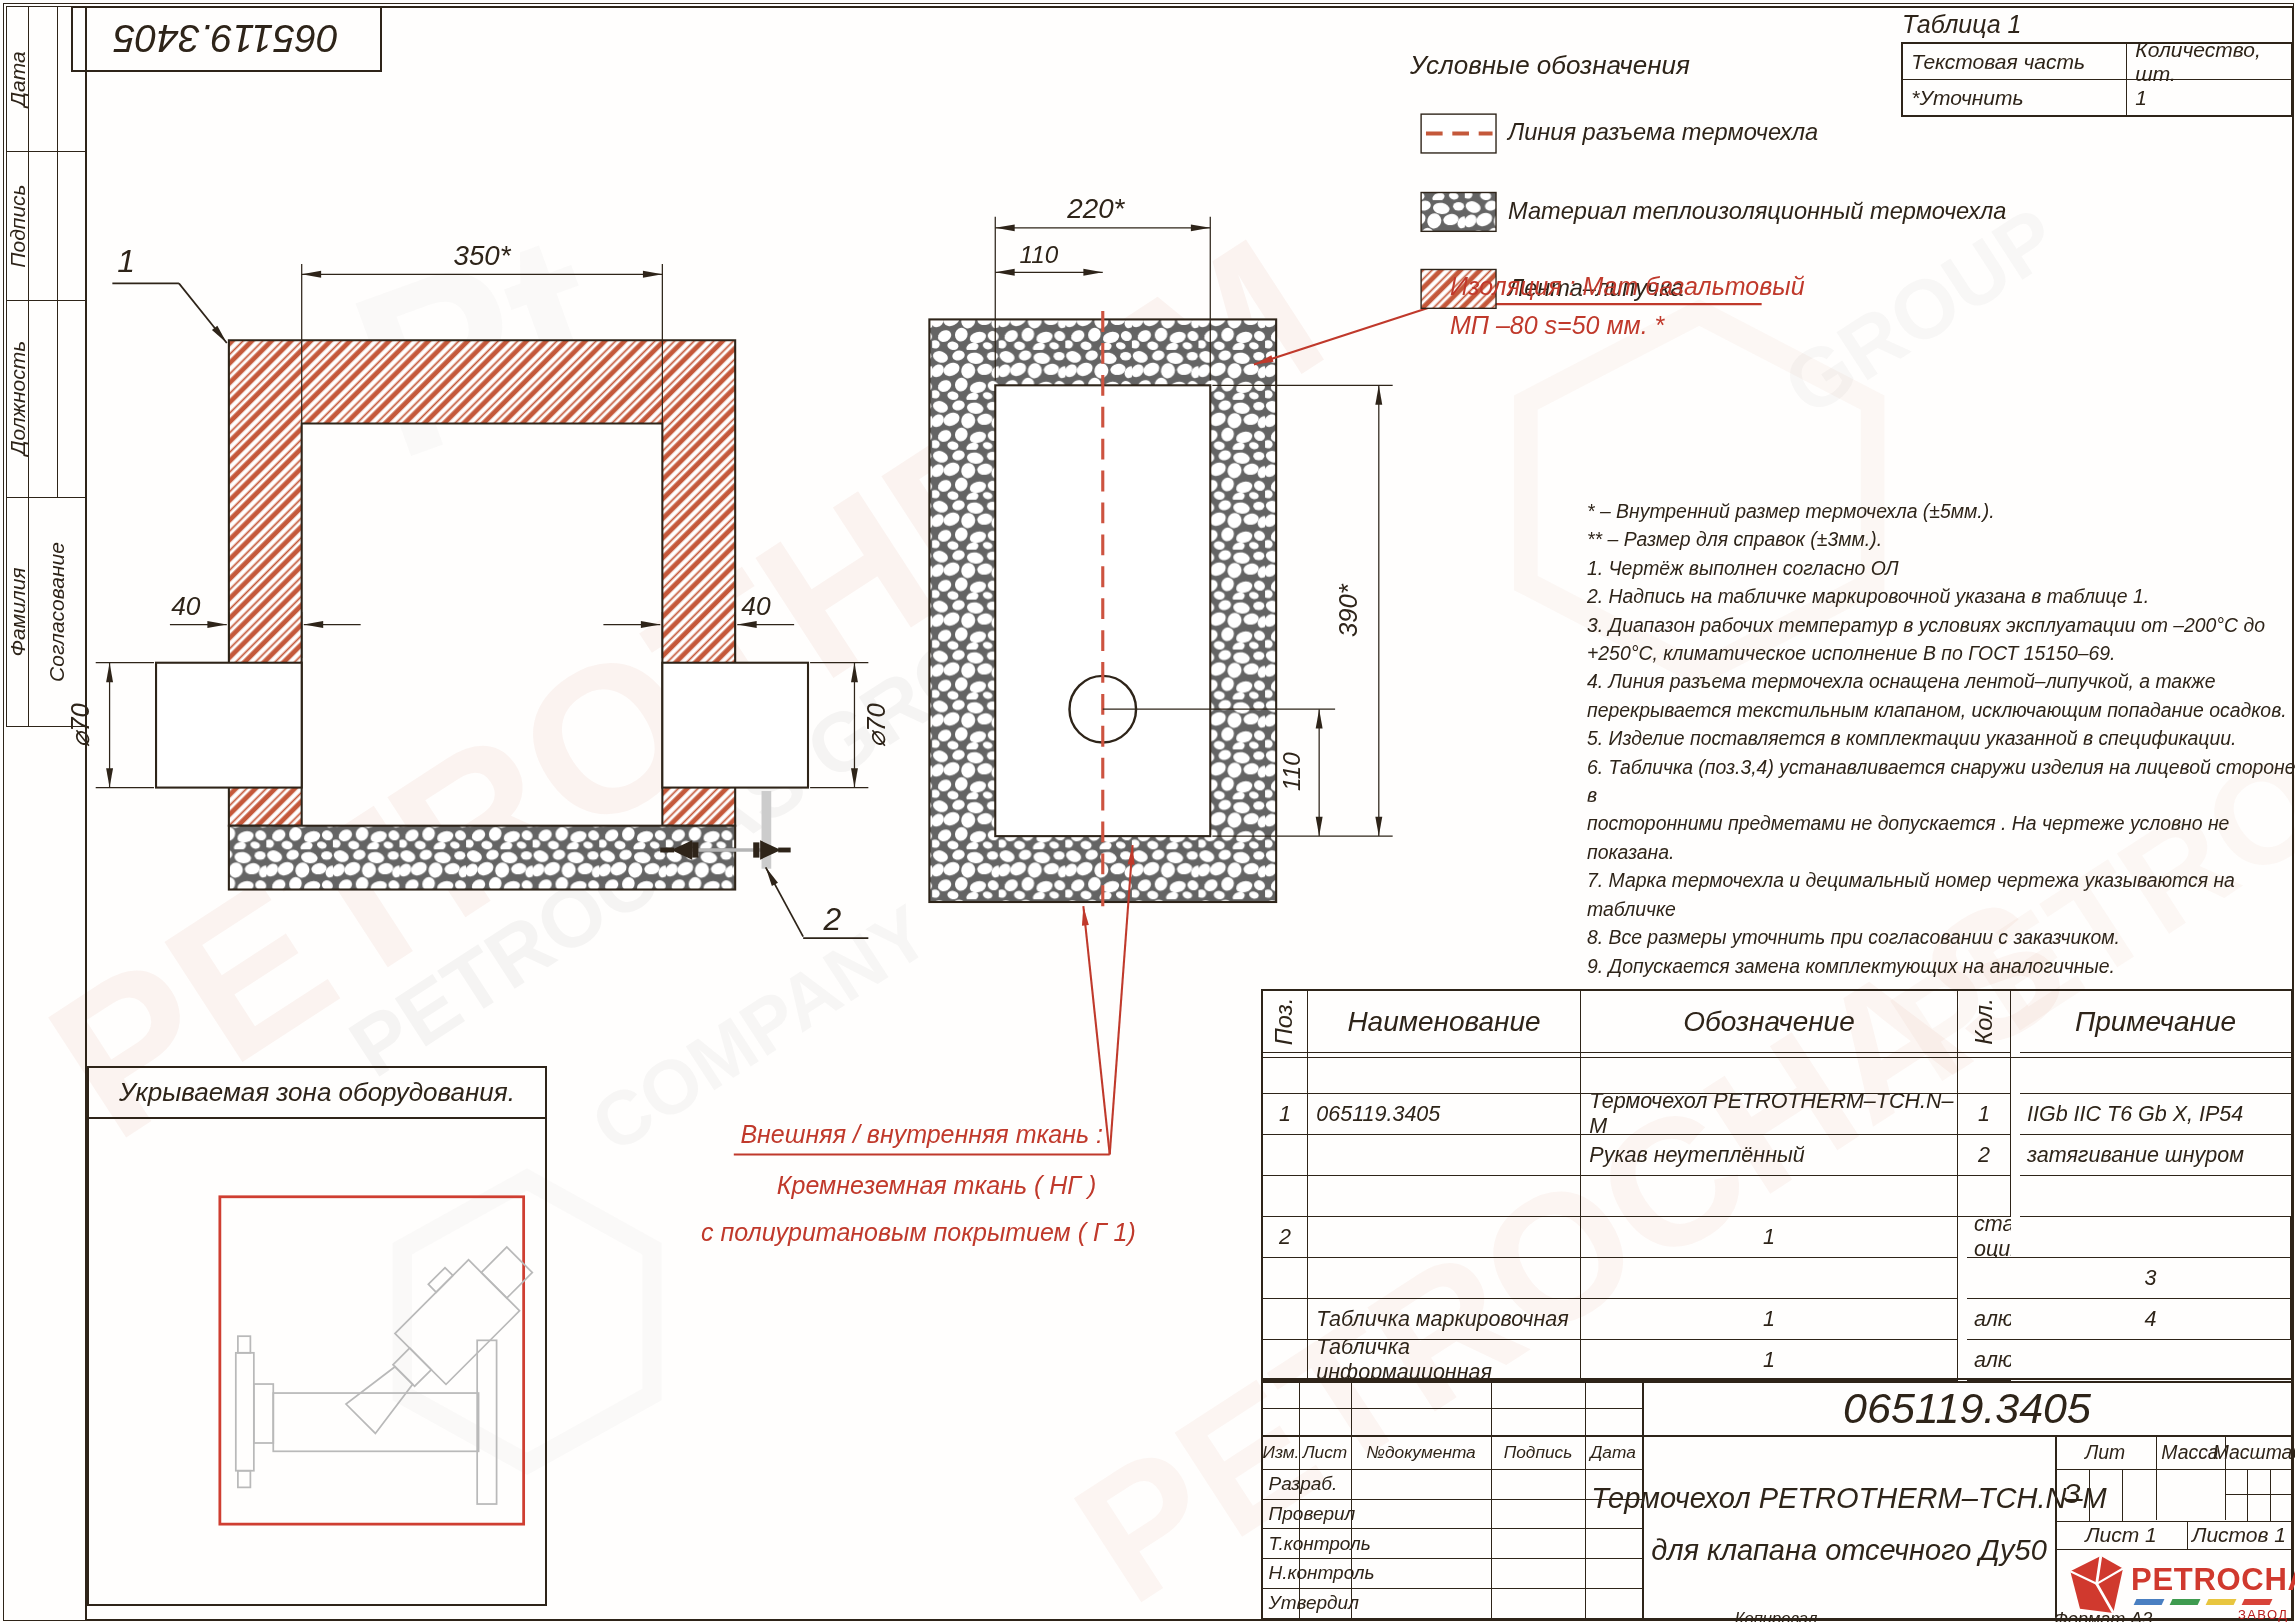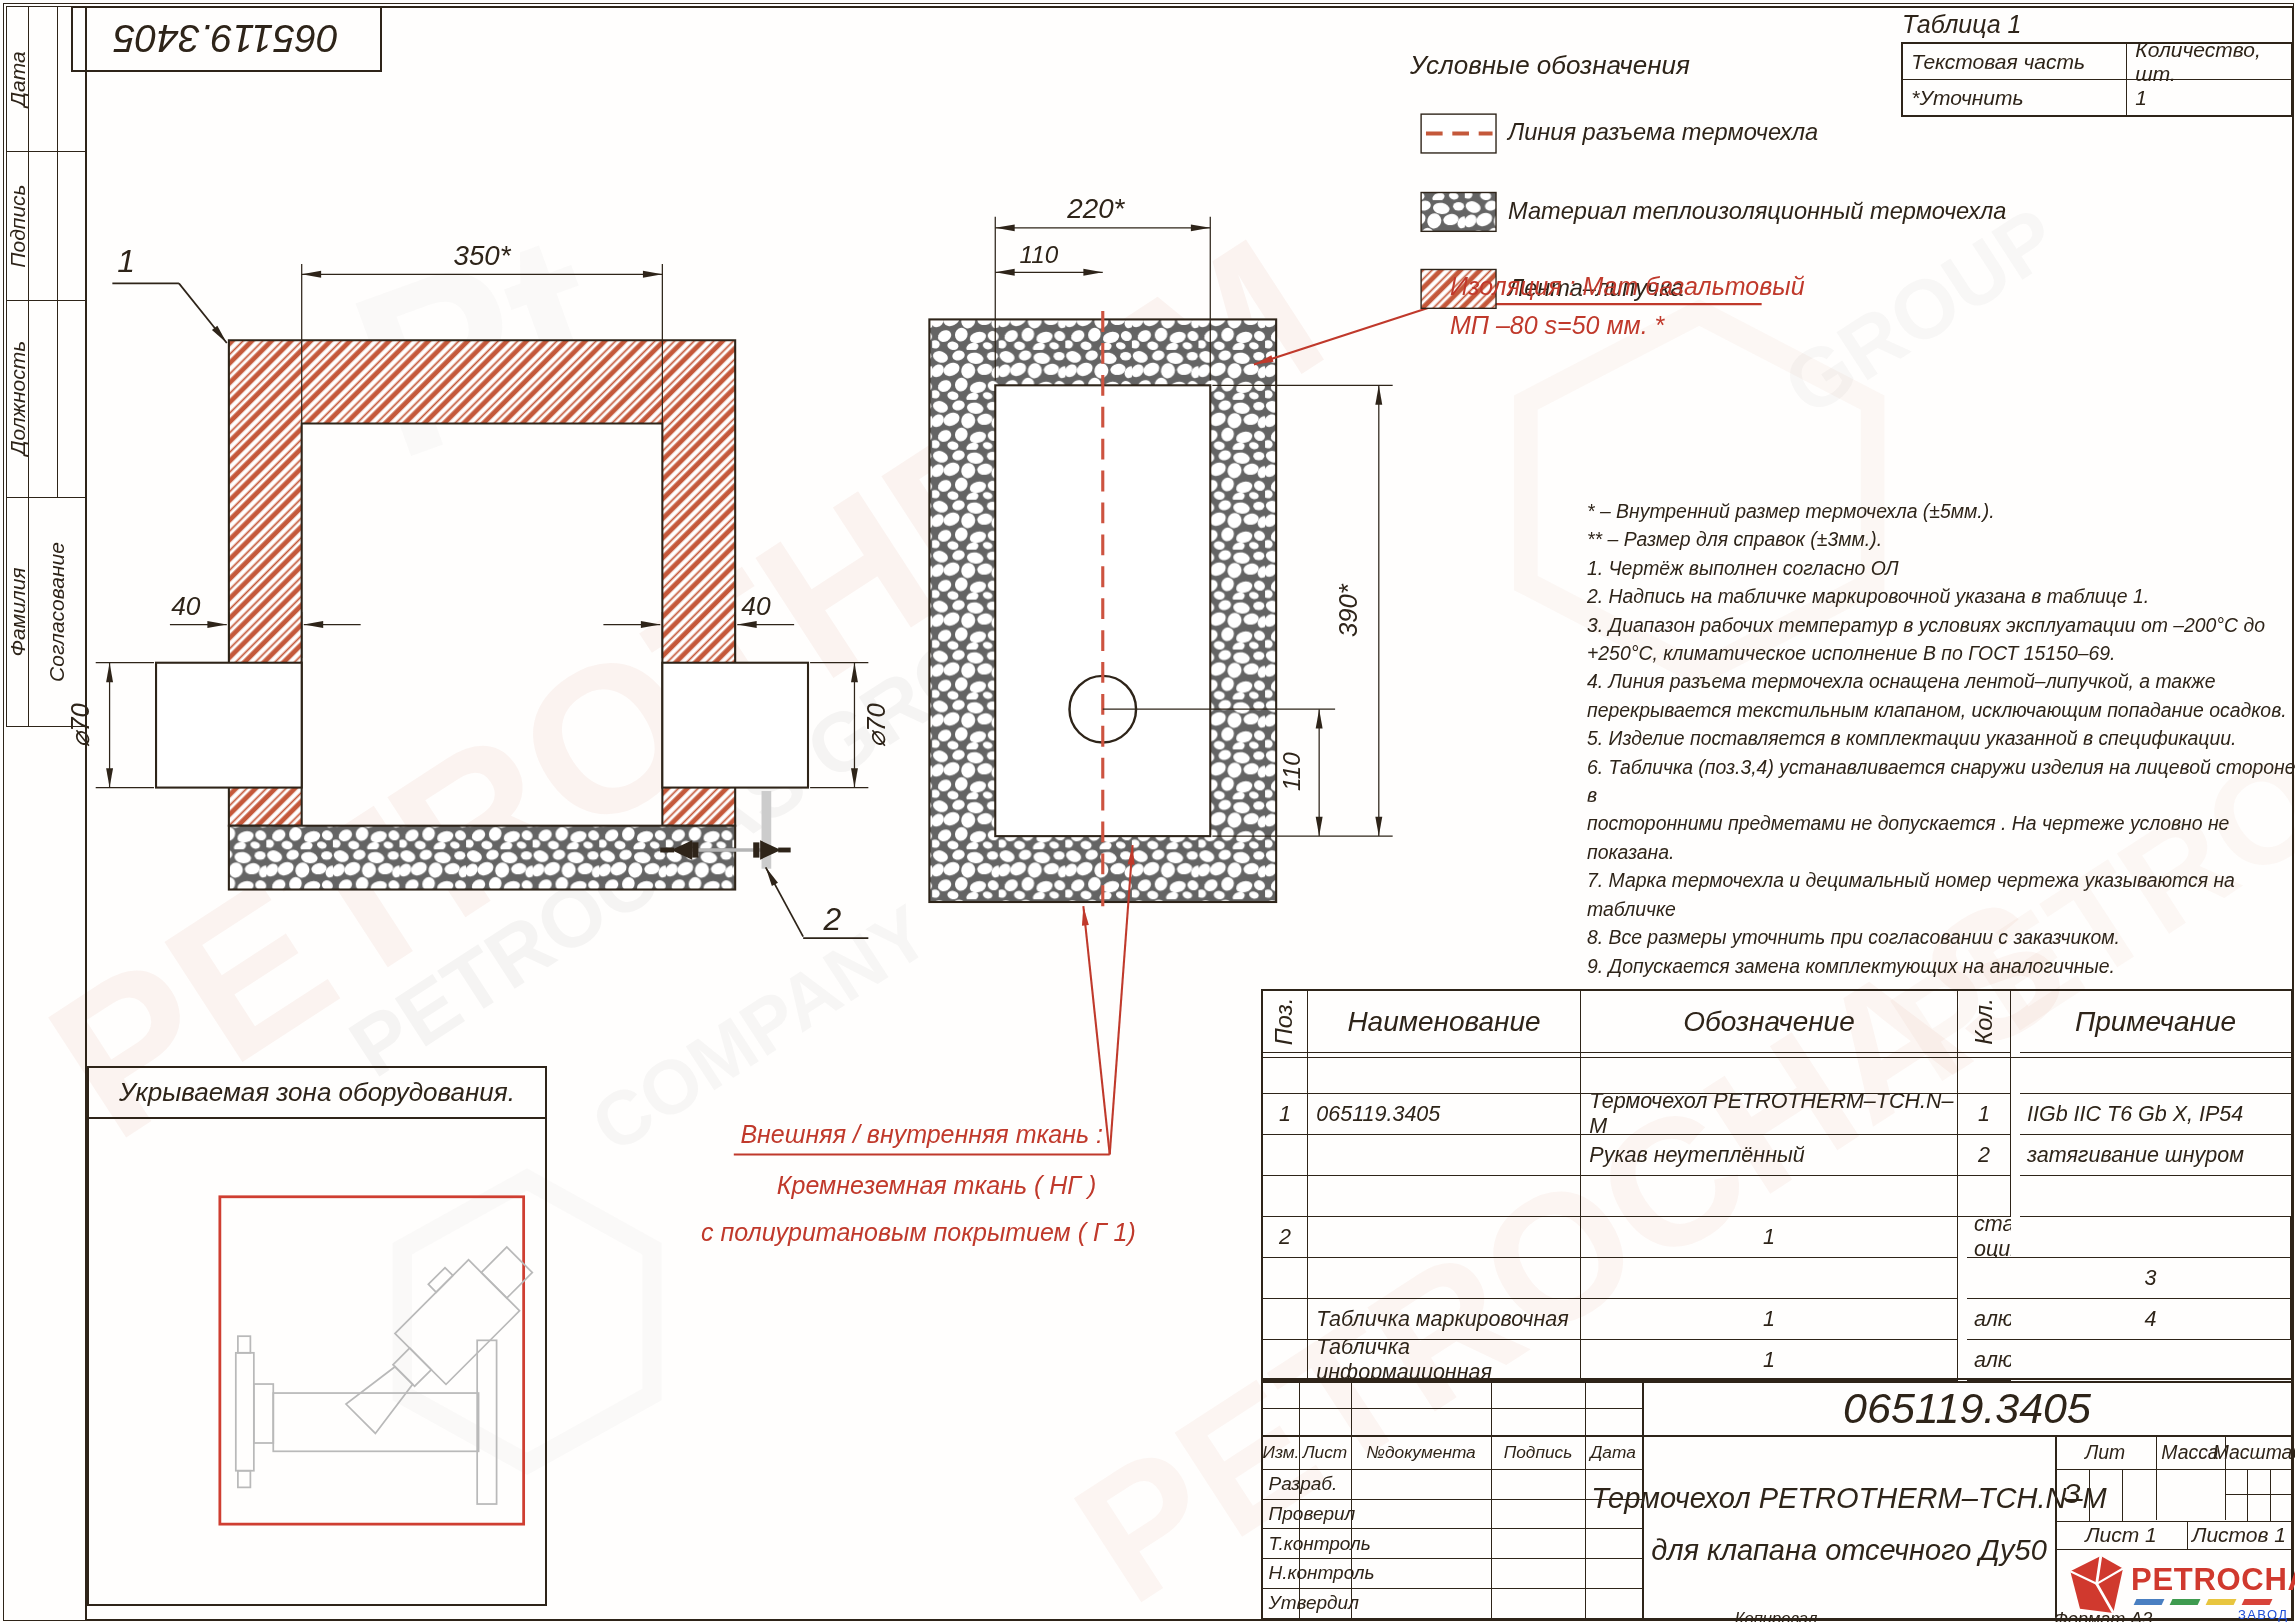--- a/index.html
+++ b/index.html
@@ -394,19 +394,19 @@
     <div class="txt cc" style="left:809px;top:114px;font-size:28px;transform:translate(-50%,-50%);">З</div>
     <div class="txt cc" style="left:858px;top:155px;font-size:21px;transform:translate(-50%,-50%);">Лист 1</div>
     <div class="txt cc" style="left:976px;top:155px;font-size:21px;transform:translate(-50%,-50%);">Листов  1</div>
   </div>
 
   <div class="abs ov" id="logo-text" style="left:2131px;top:1562px;">PETROCHAS</div>
   <div class="abs ov bar" style="left:2135px;top:1599px;background:#4a7fc1;"></div>
   <div class="abs ov bar" style="left:2171px;top:1599px;background:#3f9b4f;"></div>
   <div class="abs ov bar" style="left:2207px;top:1599px;background:#e8c53e;"></div>
   <div class="abs ov bar" style="left:2243px;top:1599px;background:#d84338;"></div>
-  <div class="abs ov" style="left:2238px;top:1607px;font-size:13px;color:#1d4ed8;letter-spacing:1.4px;">ЗАВОД</div>
+  <div class="abs ov" style="left:2238px;top:1607px;font-size:13px;color:#b91c1c;letter-spacing:1.4px;">ЗАВОД</div>
 
   <div class="abs ov it cc" id="fmt1" style="left:1776px;top:1619px;font-size:16.6px;transform:translate(-50%,-50%);">Копировал</div>
   <div class="abs ov it cc" id="fmt2" style="left:2103px;top:1619px;font-size:18px;transform:translate(-50%,-50%);">Формат А3</div>
 
 </div>
 
 
 </body></html>

